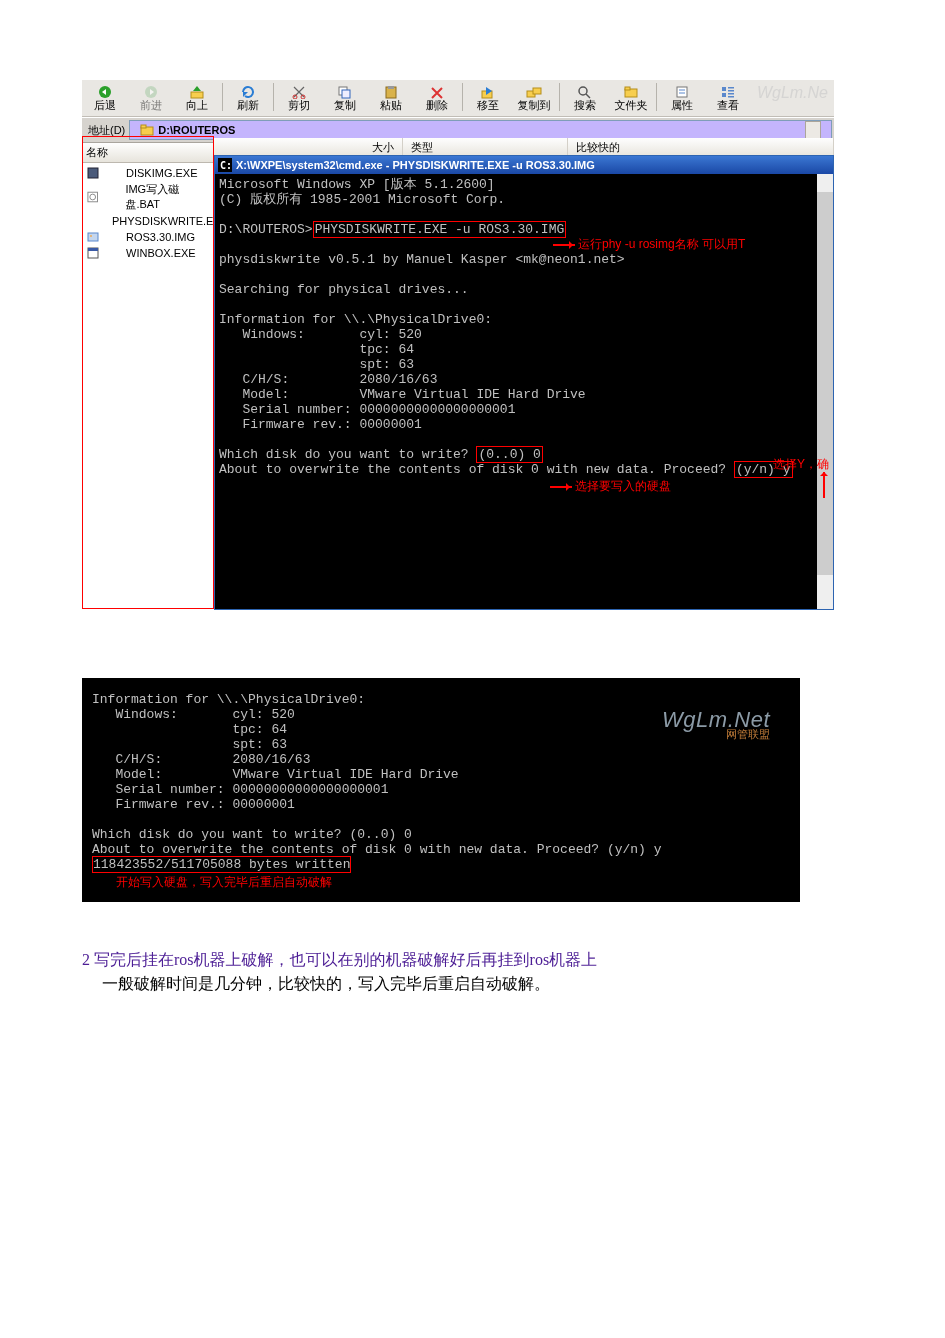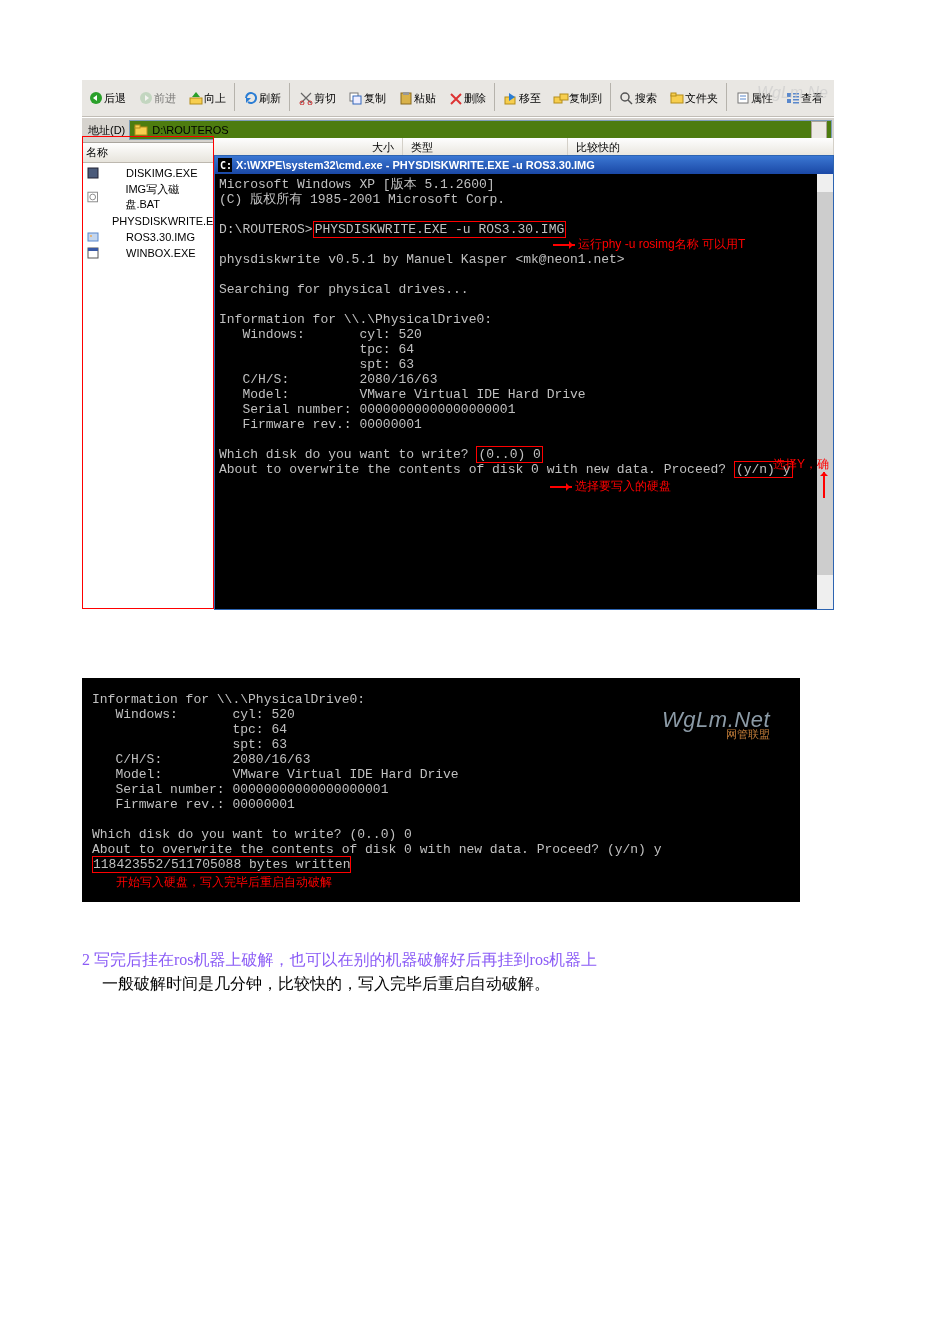--- a/index.html
+++ b/index.html
@@ -35,21 +35,21 @@
   .toolbar {
     background: #e9e7e3;
     height: 36px;
     display: flex;
     border-bottom: 1px solid #c1bdb6;
     overflow: hidden;
     white-space: nowrap;
   }
   .tb-btn {
     display: flex;
-    flex-direction: row;
+    flex-direction: column;
     align-items: center;
     justify-content: center;
     padding: 1px 6px;
     cursor: default;
     min-width: 34px;
   }
   .tb-btn .ico {
     width: 16px;
     height: 14px;
     display: block;
@@ -72,26 +72,27 @@
     padding: 1px 2px;
     border-top: 1px solid #fff;
     border-bottom: 1px solid #a9a59e;
   }
   .addrbar .lbl {
     padding: 0 4px;
   }
   .cbx {
     flex: 1;
     height: 18px;
-    background: #4d7c0f;
+    background: #c4b5fd;
     border: 1px solid #7f9db9;
     display: flex;
     align-items: center;
-    padding: 0 4px;
-    font-size: 11px;
+    padding: 0 10px;
+    font-size: 11px;
+    font-weight: bold;
   }
   .cbx .fico {
     width: 14px;
     height: 14px;
     margin-right: 4px;
   }
   .cbx .ddb {
     width: 14px;
     height: 16px;
     background: #ece9e4;
@@ -287,21 +288,21 @@
   }
 
   
   .bodytext {
     margin: 46px 0 0 82px;
     font-size: 16px;
     line-height: 24px;
     color: #000;
   }
   .bodytext .lead {
-    color: #8b5cf6;
+    color: #4c1d95;
   }
   .bodytext p {
     margin: 0;
   }
   .bodytext .indent {
     padding-left: 20px;
   }
 </style>
 </head>
 <body>

